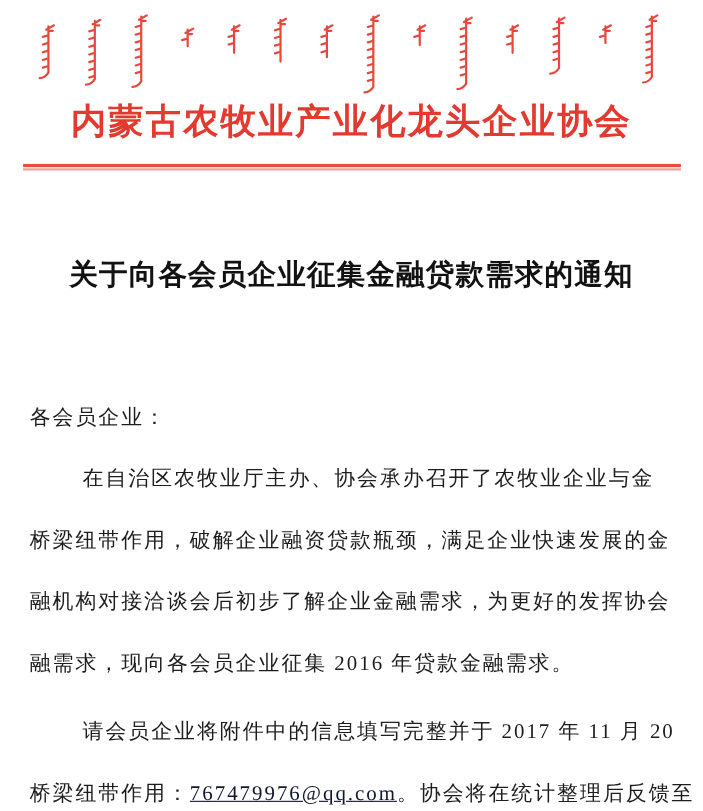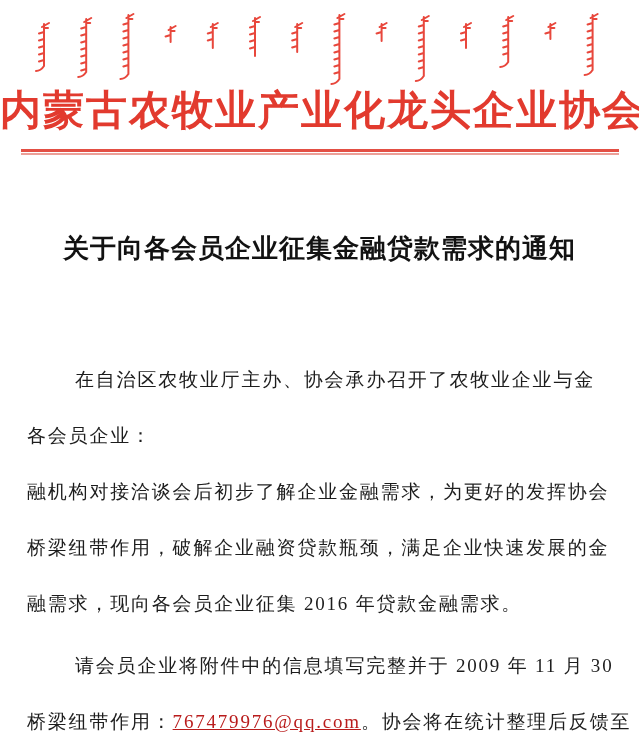--- a/index.html
+++ b/index.html
@@ -23,21 +23,21 @@
     width: 639px;
     height: 84px;
   }
   .org-name {
     position: absolute;
     top: 84px;
     left: 0;
     width: 639px;
     margin: 0;
     text-align: center;
-    font-size: 41px;
+    font-size: 32px;
     line-height: 52px;
     font-weight: 700;
     letter-spacing: 2px;
     color: #e23a2e;
     font-family: "Liberation Serif", "DejaVu Serif", serif;
     white-space: nowrap;
   }
   .rule-wrap {
     position: absolute;
     top: 149px;
@@ -59,41 +59,41 @@
     top: 233px;
     left: 0;
     width: 639px;
     margin: 0;
     text-align: center;
     font-size: 26px;
     line-height: 34px;
     font-weight: 800;
     letter-spacing: 1px;
     color: #121212;
-    font-family: Liberation Mono, monospace;
+    font-family: Liberation Serif, serif;
     white-space: nowrap;
   }
   .doc-body {
     position: absolute;
     top: 352px;
     left: 27px;
     width: 590px;
   }
   .line {
     height: 56px;
     line-height: 56px;
     font-size: 19px;
     letter-spacing: 1.8px;
     color: #1d1d1d;
     white-space: nowrap;
   }
   .indent { text-indent: 48px; }
   .para-gap { margin-top: 6px; }
   .email-link {
-    color: #b91c1c;
+    color: #0f172a;
     text-decoration: underline;
     cursor: pointer;
   }
 </style>
 </head>
 <body>
 
 <div class="page">
 
   <div>
@@ -105,27 +105,27 @@
 
     <div class="rule-wrap">
       <div class="rule-top"></div>
       <div class="rule-bottom"></div>
     </div>
   </div>
 
   <h2 class="notice-title">关于向各会员企业征集金融贷款需求的通知</h2>
 
   <div class="doc-body">
+    <div class="line">各会员企业：</div>
+
     <div class="line indent">在自治区农牧业厅主办、协会承办召开了农牧业企业与金</div>
-
-    <div class="line">各会员企业：</div>
+    <div class="line">桥梁纽带作用，破解企业融资贷款瓶颈，满足企业快速发展的金</div>
     <div class="line">融机构对接洽谈会后初步了解企业金融需求，为更好的发挥协会</div>
-    <div class="line">桥梁纽带作用，破解企业融资贷款瓶颈，满足企业快速发展的金</div>
     <div class="line">融需求，现向各会员企业征集 2016 年贷款金融需求。</div>
 
-    <div class="line indent para-gap">请会员企业将附件中的信息填写完整并于 2009 年 11 月 30</div>
+    <div class="line indent para-gap">请会员企业将附件中的信息填写完整并于 2017 年 11 月 20</div>
 
     <div class="line">
       <span>桥梁纽带作用：</span><a class="email-link">767479976@qq.com</a><span>。协会将在统计整理后反馈至</span>
     </div>
   </div>
 
 </div>
 
 </body></html>

